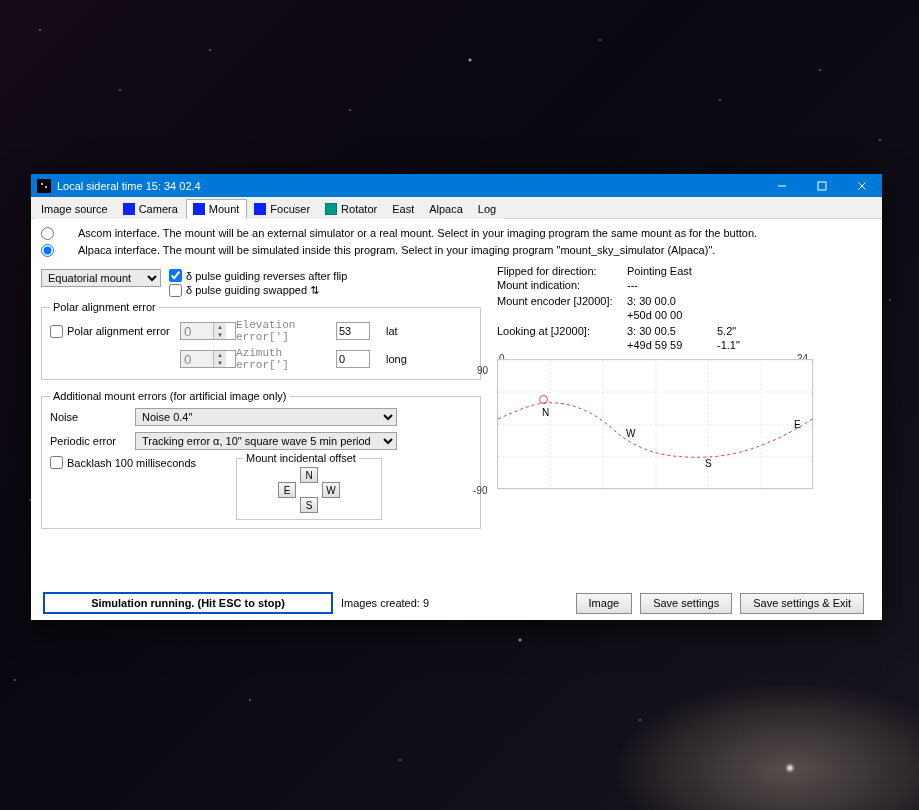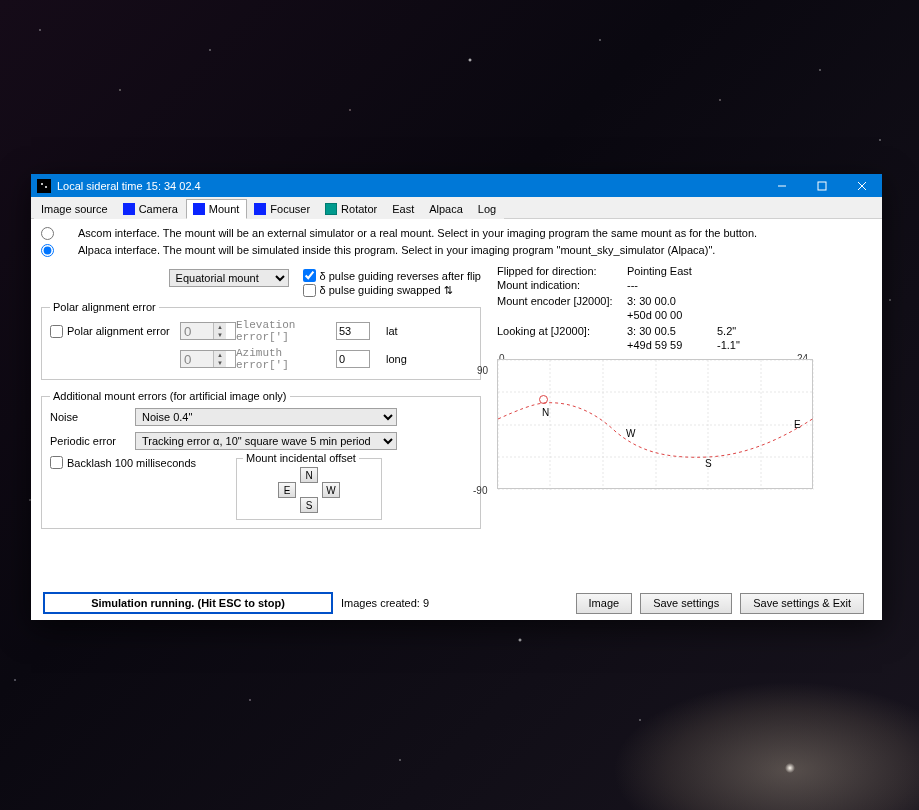--- a/index.html
+++ b/index.html
@@ -61,21 +61,21 @@
     background:#f0f0f0; position:relative; cursor:default;
   }
   .tab.active { background:#fff; border-color:#b0b0b0; border-bottom:1px solid #fff; margin-bottom:-1px; z-index:1; }
   .tab.active::after { content:""; position:absolute; inset:-1px -1px auto -1px; height:2px; }
   .sq { width:12px; height:12px; display:inline-block; }
   .sq.blue { background:#0a24ff; border:1px solid #0a24ff; }
   .sq.teal { background:#009a8d; border:1px solid #007a70; }
   .client { flex:1; padding:6px 10px 4px 10px; background:#fff; display:flex; flex-direction:column; }
   .radio-row { display:flex; align-items:flex-start; gap:24px; margin:2px 0; font-size:11px; }
   .radio-row input { margin:0; }
-  .row { display:flex; align-items:center; gap:6px;justify-content:flex-end; }
+  .row { display:flex; align-items:center; gap:0; }
   select, input[type="text"] {
     font-size:11px; border:1px solid #a0a0a0; background:#e9e9e9;
     height:18px; padding:0 2px;
   }
   select { background:#eaeaea; }
   .eqsel { width:120px; }
   .chk { display:flex; align-items:center; gap:4px; font-size:11px; }
   .chk input { margin:0; }
   fieldset {
     border:1px solid #c8c8c8; margin:4px 0 6px 0; padding:6px 8px 8px 8px;

